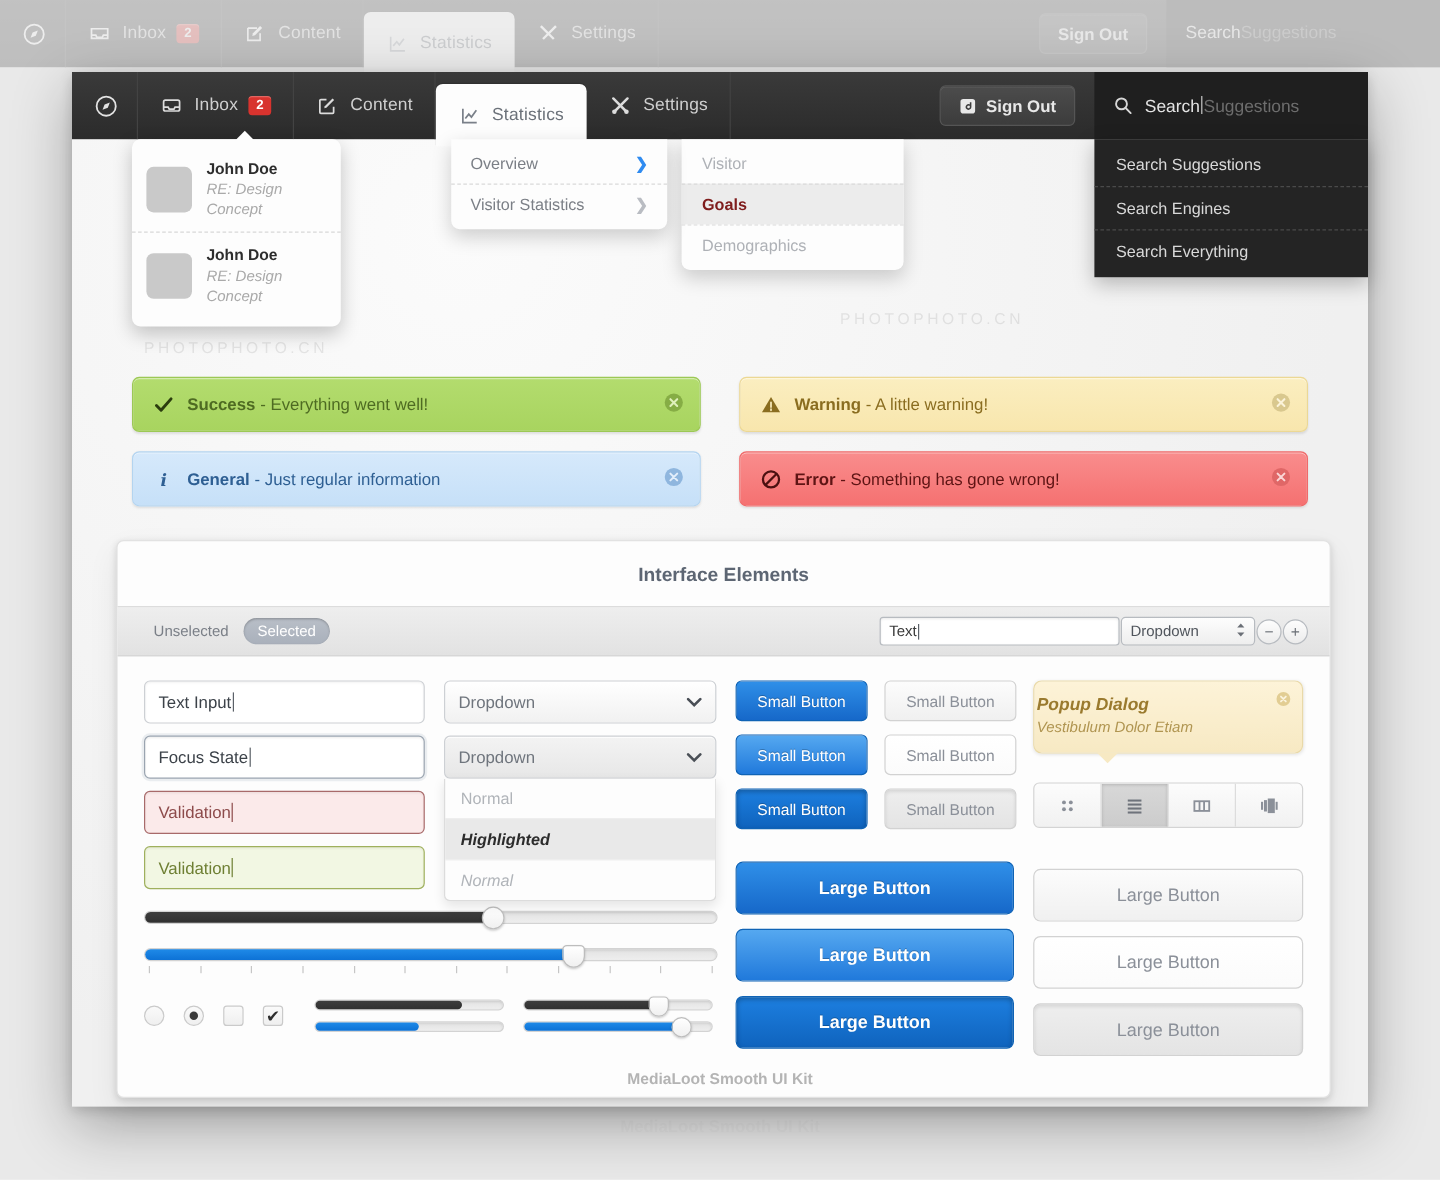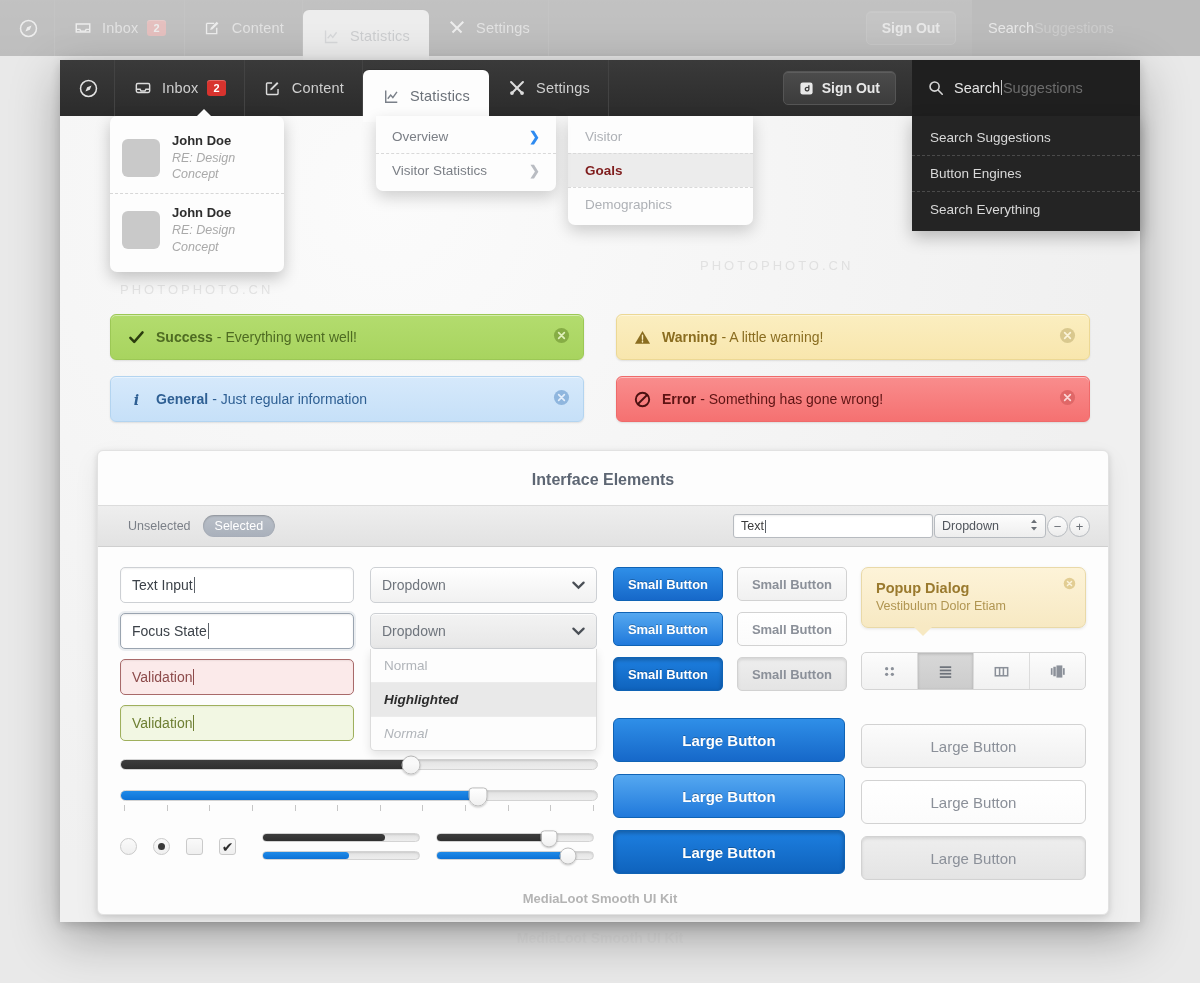--- a/index.html
+++ b/index.html
@@ -268,43 +268,44 @@
   .cbx {
     width:17px; height:17px; border-radius:3px;
     background:linear-gradient(#fafafa,#efefef); border:1px solid #cacaca;
     display:flex; align-items:center; justify-content:center;
     font-size:14px; color:#2e2e2e; line-height:1;
   }
 
   
   .btn-sm {
     height:34px; border-radius:5px; display:flex; align-items:center;
-    justify-content:center; font-size:13px; font-weight:bold;
+    justify-content:center; font-size:13px; font-weight:normal;
     margin-bottom:11px; width:110px;
   }
   .btn-blue { color:#fff; text-shadow:0 -1px 0 rgba(0,0,0,.25); border:1px solid #0f63b5; }
   .bb1 { background:linear-gradient(#2f8fe8,#1668c9); }
   .bb2 { background:linear-gradient(#55a8f0,#2079db); }
   .bb3 { background:linear-gradient(#1d7fe0,#0f63bd); box-shadow:inset 0 2px 4px rgba(0,0,0,.28); }
   .btn-grey { color:#8b9099; border:1px solid #d2d2d2; }
   .bg1 { background:linear-gradient(#fcfcfc,#f0f0f0); }
   .bg2 { background:linear-gradient(#ffffff,#fbfbfb); }
   .bg3 { background:linear-gradient(#eeeeee,#e4e4e4); box-shadow:inset 0 2px 3px rgba(0,0,0,.10); }
 
   .btn-lg {
     height:44px; border-radius:6px; display:flex; align-items:center;
     justify-content:center; font-size:15px; font-weight:bold; margin-bottom:12px;
   }
   .btn-lg.btn-grey { font-weight:normal; font-size:15px; }
 
   
   .popup {
     position:relative; background:linear-gradient(#fdf3d8,#f7e9c3);
-    border:1px solid #e9d9a8; border-radius:7px; padding:12px 14px 14px;
+    border:1px solid #e9d9a8; border-radius:7px; padding:12px 2px 14px;
     box-shadow:0 1px 3px rgba(0,0,0,.10);
+    font-style:italic;
   }
   .popup:after {
     content:""; position:absolute; bottom:-9px; left:52px;
     border-left:9px solid transparent; border-right:9px solid transparent;
     border-top:9px solid #f7e9c3;
   }
   .popup h4 { margin:0; font-size:14.5px; color:#9a7a2e; }
   .popup p { margin:3px 0 0; font-size:12.5px; color:#b09551; }
   .popup .x { position:absolute; right:9px; top:8px; }
 
@@ -506,21 +507,21 @@
     </div>
 
     <div class="submenu">
       <div class="sub-row">Visitor</div>
       <div class="sub-row sel">Goals</div>
       <div class="sub-row">Demographics</div>
     </div>
 
     <div class="search-menu">
       <div class="search-row">Search Suggestions</div>
-      <div class="search-row">Button Engines</div>
+      <div class="search-row">Search Engines</div>
       <div class="search-row">Search Everything</div>
     </div>
   </div>
 
   <div class="win-body">
 
     <div class="alerts">
       <div class="alert-grid">
         <div class="alert a-success">
           <span class="ai">

